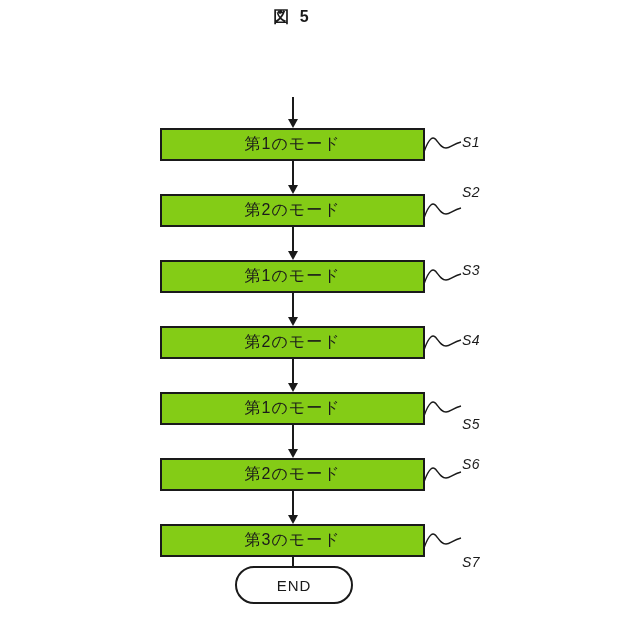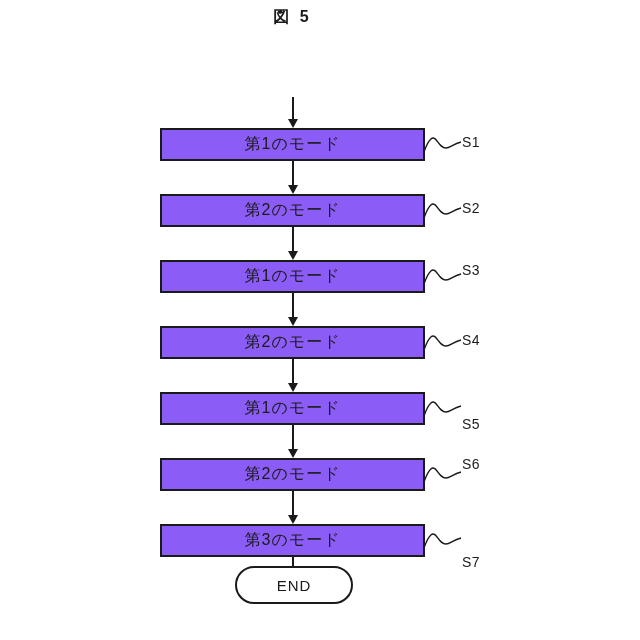--- a/index.html
+++ b/index.html
@@ -44,38 +44,39 @@
   }
   .terminal.start { top: 59px; }
   .terminal.end   { top: 566px; }
   .step-box {
     position: absolute;
     left: 160px;
     width: 265px;
     height: 33px;
     border: 2px solid #1a1a1a;
     box-sizing: border-box;
-    background: #8b5cf6;
+    background: #84cc16;
     display: flex;
     align-items: center;
     justify-content: center;
   }
   .step-label {
     font-size: 16px;
     letter-spacing: 1px;
   }
   .squiggle {
     position: absolute;
     left: 424px;
   }
   .step-id {
     position: absolute;
     left: 462px;
     font-size: 14px;
     letter-spacing: 0.5px;
+    font-style: italic;
   }
   .arrow {
     position: absolute;
     left: 287px;
     width: 11px;
   }
   .arrow .line {
     width: 2px;
     margin: 0 auto;
     background: #1a1a1a;
@@ -103,21 +104,21 @@
       <svg class="squiggle" style="top:134px" width="38" height="20" viewBox="0 0 38 20">
         <path d="M0,18 C5,4 9,1 13,7 C16,11 18,14 22,14 C26,14 29,10 37,8" fill="none" stroke="#1a1a1a" stroke-width="1.4"></path>
       </svg>
       <div class="step-id" style="top:134px">S1</div>
       <div class="step-box" style="top:194px">
         <span class="step-label">第2のモード</span>
       </div>
       <svg class="squiggle" style="top:200px" width="38" height="20" viewBox="0 0 38 20">
         <path d="M0,18 C5,4 9,1 13,7 C16,11 18,14 22,14 C26,14 29,10 37,8" fill="none" stroke="#1a1a1a" stroke-width="1.4"></path>
       </svg>
-      <div class="step-id" style="top:200px">S2</div>
+      <div class="step-id" style="top:184px">S2</div>
       <div class="step-box" style="top:260px">
         <span class="step-label">第1のモード</span>
       </div>
       <svg class="squiggle" style="top:266px" width="38" height="20" viewBox="0 0 38 20">
         <path d="M0,18 C5,4 9,1 13,7 C16,11 18,14 22,14 C26,14 29,10 37,8" fill="none" stroke="#1a1a1a" stroke-width="1.4"></path>
       </svg>
       <div class="step-id" style="top:262px">S3</div>
       <div class="step-box" style="top:326px">
         <span class="step-label">第2のモード</span>
       </div>

